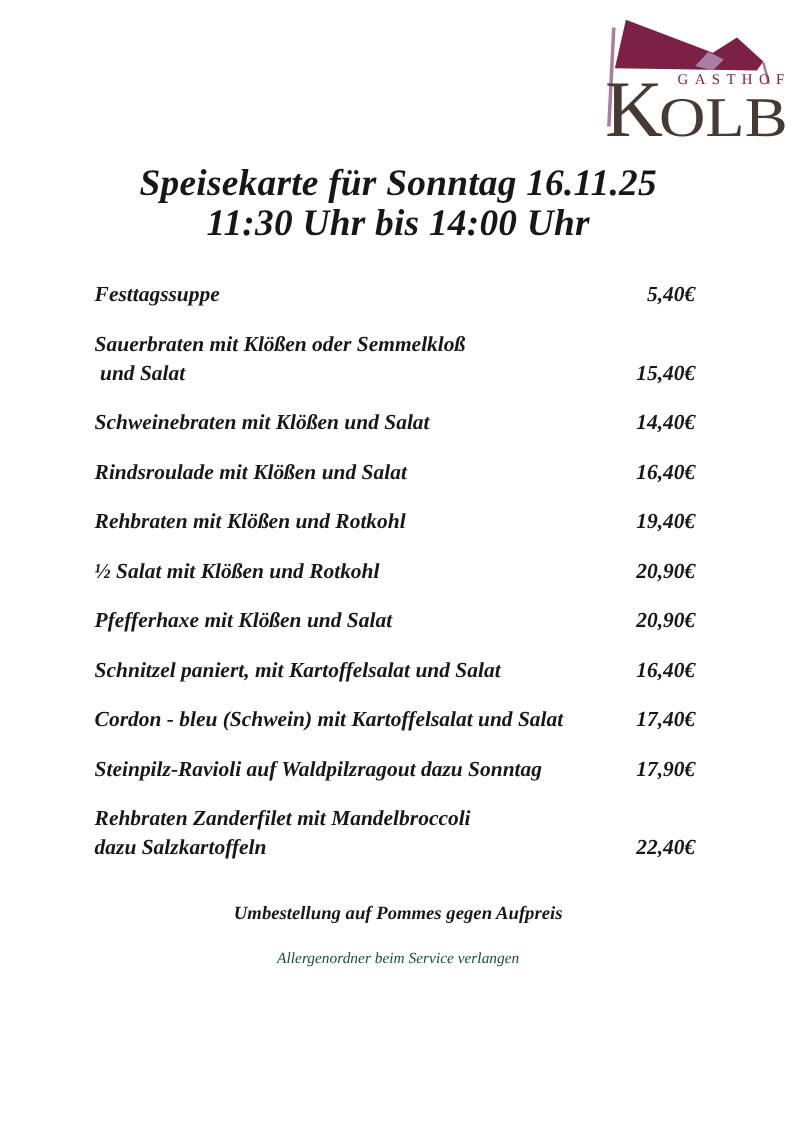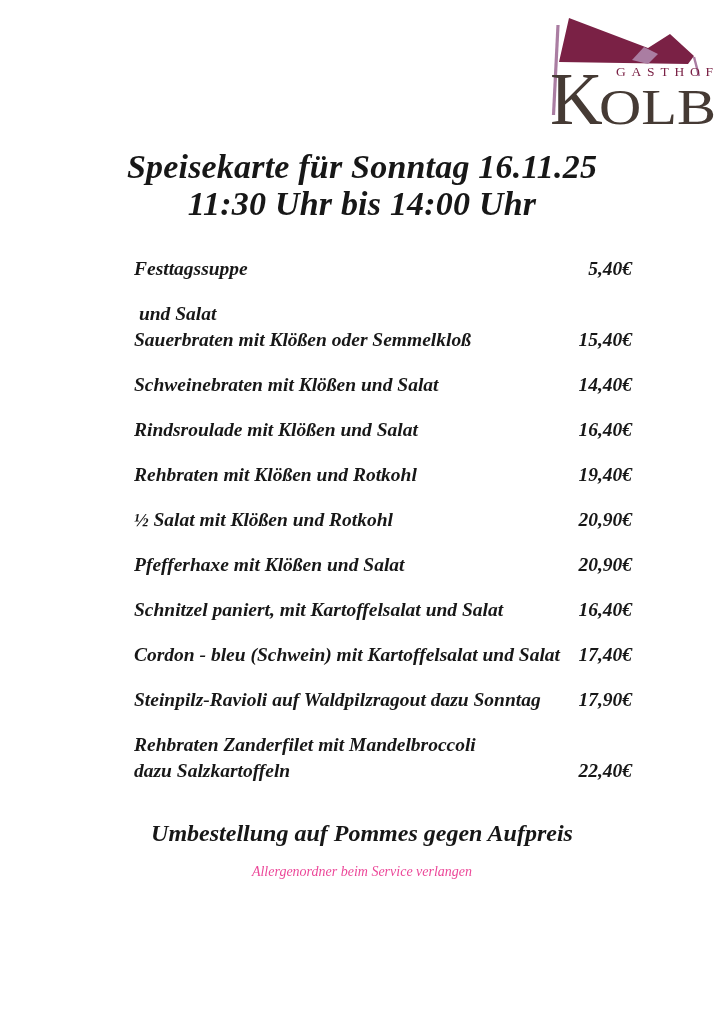--- a/index.html
+++ b/index.html
@@ -28,34 +28,34 @@
   }
   .menu-list {
     position:absolute; top:256px; left:86px; right:92px;
   }
   .menu-row {
     display:flex; justify-content:space-between; align-items:flex-end;
     margin-bottom:19px;
     font-weight:bold; font-style:italic;
     font-size:19.5px; line-height:26px;
   }
-  .menu-row .name { white-space:pre-wrap;margin-left:48px; }
+  .menu-row .name { white-space:pre-wrap; }
   .menu-row .price { white-space:nowrap; padding-left:12px; }
   .footer-bold {
     position:absolute; top:820px; left:0; width:100%;
     text-align:center;
     font-weight:bold; font-style:italic;
-    font-size:24px;
+    font-size:17px;
   }
   .footer-small {
     position:absolute; top:864px; left:0; width:100%;
     text-align:center;
     font-style:italic;
     font-size:14px;
-    color:#ec4899;
+    color:#14532d;
   }
 </style>
 </head>
 <body>
 
 <div class="page">
 
   <div class="logo">
     <svg viewBox="0 0 176 112">
 
@@ -83,22 +83,22 @@
     <div class="menu-row">
       <div class="name-block">
         <div class="name">Festtagssuppe</div>
 
       </div>
       <div class="price">5,40€</div>
     </div>
 
     <div class="menu-row">
       <div class="name-block">
+        <div class="name">Sauerbraten mit Klößen oder Semmelkloß</div>
         <div class="name"> und Salat</div>
-        <div class="name">Sauerbraten mit Klößen oder Semmelkloß</div>
       </div>
       <div class="price">15,40€</div>
     </div>
 
     <div class="menu-row">
       <div class="name-block">
         <div class="name">Schweinebraten mit Klößen und Salat</div>
 
       </div>
       <div class="price">14,40€</div>

